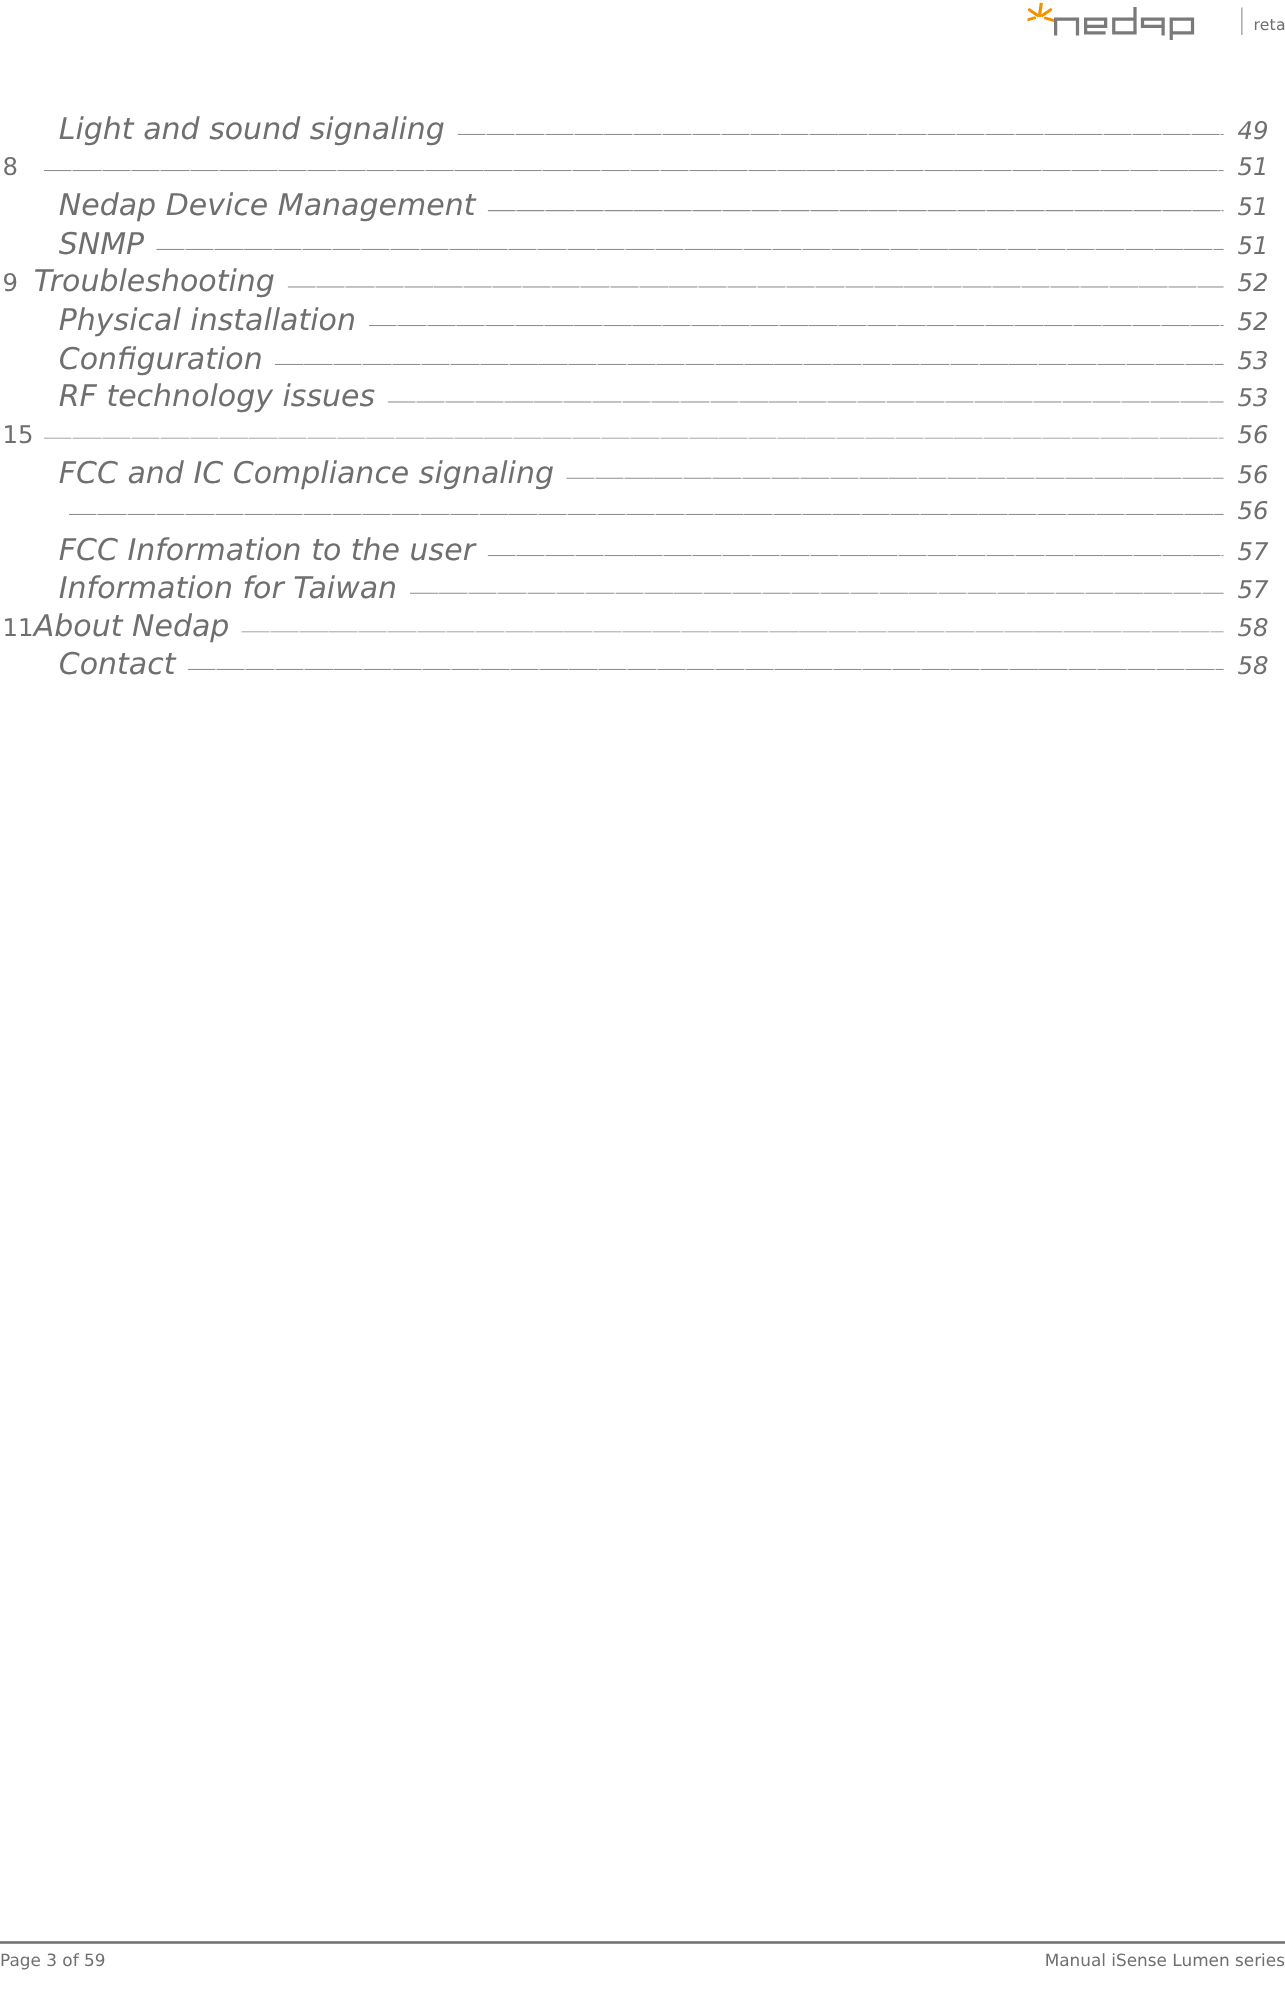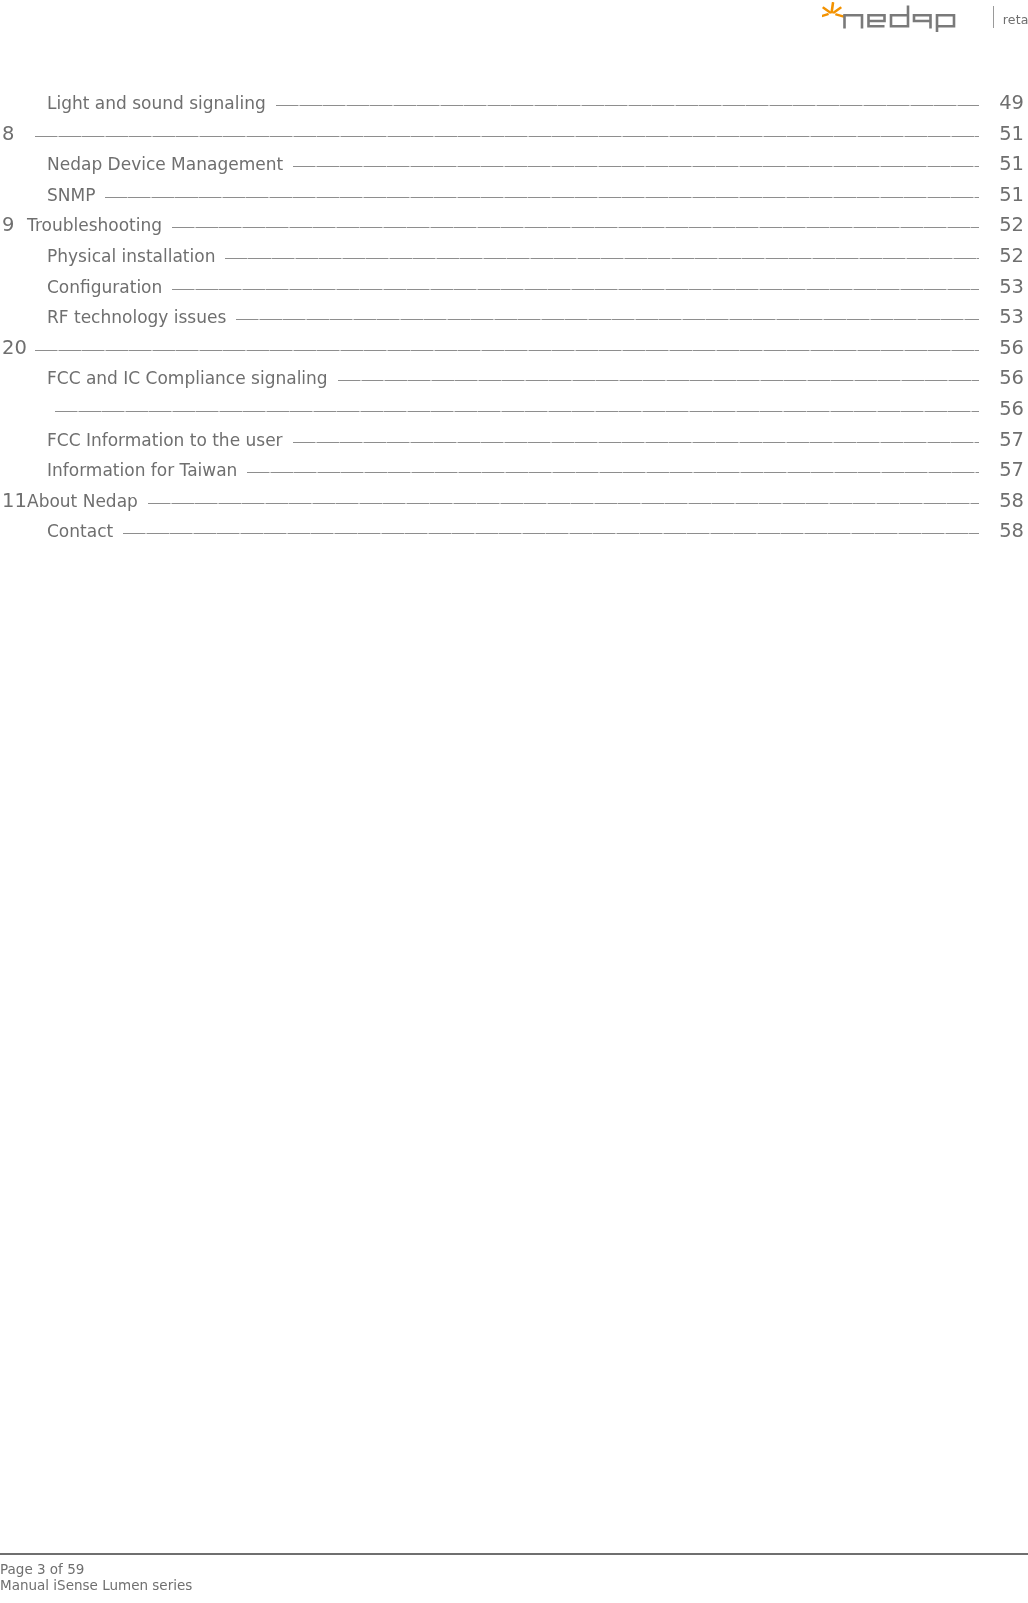--- a/index.html
+++ b/index.html
@@ -72,22 +72,23 @@
     flex: 0 0 25px;
     text-align: left;
     font-size: 19.5px;
   }
   .toc-row.level-2 .toc-num {
     width: 45px;
     flex: 0 0 45px;
   }
   .toc-title {
     flex: 0 0 auto;
-    font-size: 17px;
+    font-size: 24px;
     padding-right: 2px;
+    font-style: italic;
   }
   .toc-leader {
     flex: 1 1 auto;
     position: relative;
     height: 1px;
     margin: 0 7px 0 8px;
     top: -3px;
     overflow: hidden;
   }
   .toc-leader::before {
@@ -101,23 +102,24 @@
       repeating-linear-gradient(
         to right,
         #8e8e8e 0px,
         #8e8e8e 22px,
         #c9c9c9 22px,
         #c9c9c9 23.5px
       );
   }
   .toc-page {
     flex: 0 0 34px;
-    text-align: right;
+    text-align: left;
     font-size: 19.5px;
     padding-left: 4px;
+    font-style: italic;
   }
 
   
   .page-footer {
     position: absolute;
     left: 0;
     bottom: 0;
     width: 1028px;
     height: 62px;
   }
@@ -132,21 +134,20 @@
   .footer-inner {
     position: absolute;
     left: 0;
     top: 20px;
     width: 1028px;
     display: flex;
     justify-content: space-between;
     align-items: baseline;
     font-size: 13.5px;
     color: #6f6f6f;
-    flex-direction: column;
   }
   .footer-left  { text-align: left; }
   .footer-right { text-align: left; }
 </style>
 </head>
 <body>
 
 <div class="page-header">
   <div class="logo-wrap">
 
@@ -230,21 +231,21 @@
   </div>
 
   <div class="toc-row level-2">
     <span class="toc-num"></span>
     <span class="toc-title">RF technology issues</span>
     <span class="toc-leader"></span>
     <span class="toc-page">53</span>
   </div>
 
   <div class="toc-row level-1">
-    <span class="toc-num">20</span>
+    <span class="toc-num">15</span>
     <span class="toc-leader"></span>
     <span class="toc-page">56</span>
   </div>
 
   <div class="toc-row level-2">
     <span class="toc-num"></span>
     <span class="toc-title">FCC and IC Compliance signaling</span>
     <span class="toc-leader"></span>
     <span class="toc-page">56</span>
   </div>

